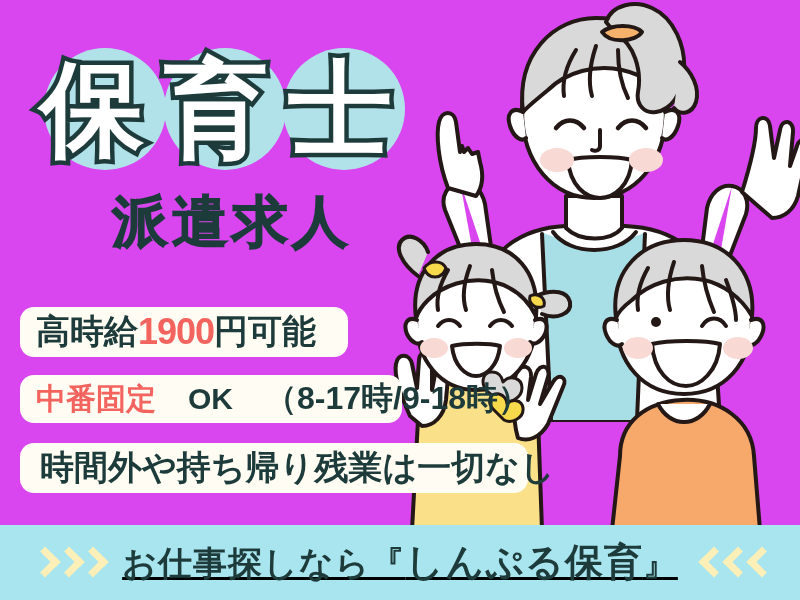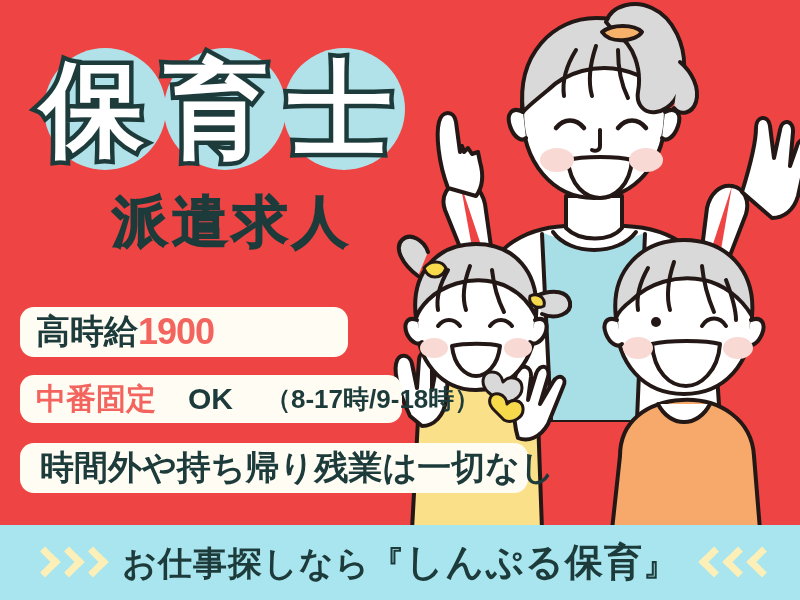--- a/index.html
+++ b/index.html
@@ -9,21 +9,21 @@
   }
   body {
     font-family: "Liberation Sans", "DejaVu Sans", sans-serif;
   }
 
   #poster {
     position: relative;
     width: 800px;
     height: 600px;
     overflow: hidden;
-    background: #ef4444;
+    background: #d946ef;
   }
 
   
   .circle {
     position: absolute;
     border-radius: 50%;
     background: #B2E2E9;
   }
   #circle-1 { left: 44px;  top: 48px; width: 122px; height: 122px; }
   #circle-2 { left: 164px; top: 48px; width: 122px; height: 122px; }
@@ -74,34 +74,35 @@
     color: #1D3B3B;
     box-sizing: border-box;
     padding: 0 16px;
   }
   #pill-1 { left: 20px; top: 307px; width: 328px; height: 50px; font-size: 34px; }
   #pill-2 { left: 20px; top: 375px; width: 382px; height: 48px; font-size: 30px; gap: 32px; }
   #pill-3 { left: 20px; top: 443px; width: 508px; height: 50px; font-size: 34px; padding-left: 20px; }
 
   .accent { color: #F4645F; }
   #pill-1 .num { font-size: 36px; letter-spacing: -1px; }
-  #pill-2 .paren { font-size: 26px; }
+  #pill-2 .paren { font-size: 32px; }
 
   
   #banner {
     position: absolute;
     left: 0;
     bottom: 0;
     width: 800px;
     height: 75px;
     background: #A9E5EE;
     display: flex;
     align-items: center;
     justify-content: center;
     gap: 22px;
+    text-decoration: underline;
   }
   .chev-group { display: flex; gap: 4px; }
   .chev {
     width: 20px;
     height: 32px;
     position: relative;
   }
   .chev::before {
     content: "";
     position: absolute;
@@ -280,20 +281,21 @@
                C 122 398 132 400 133 408 C 134 418 122 424 114 420 Z" fill="#F7D94C" stroke="#231815" stroke-width="3"></path>
     </g>
   </svg>
 
   <div id="headline">保育士</div>
   <div id="subtitle">派遣求人</div>
 
   <div class="pill" id="pill-1">
     <span>高時給</span>
       <span class="accent num">1900</span>
+      <span>円可能</span>
   </div>
 
   <div class="pill" id="pill-2">
     <span class="accent">中番固定</span>
       <span>OK</span>
       <span class="paren">（8-17時/9-18時）</span>
   </div>
 
   <div class="pill" id="pill-3">
     <span>時間外や持ち帰り残業は一切なし</span>

